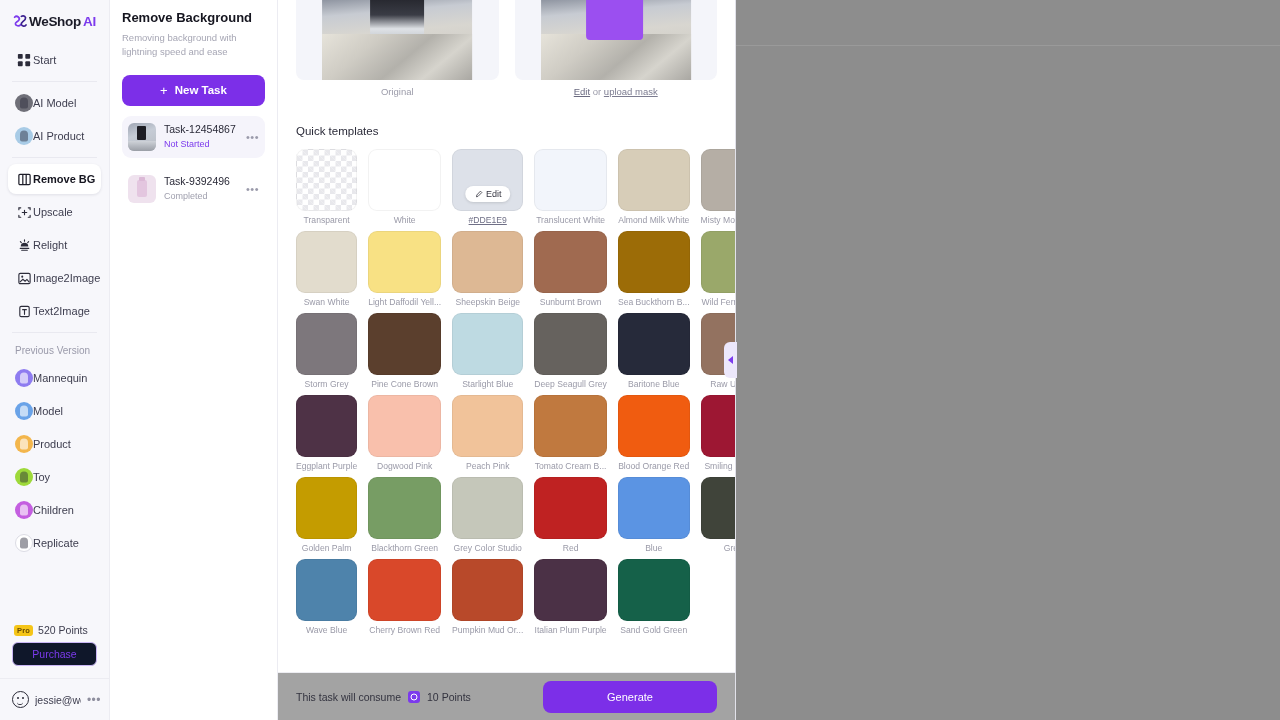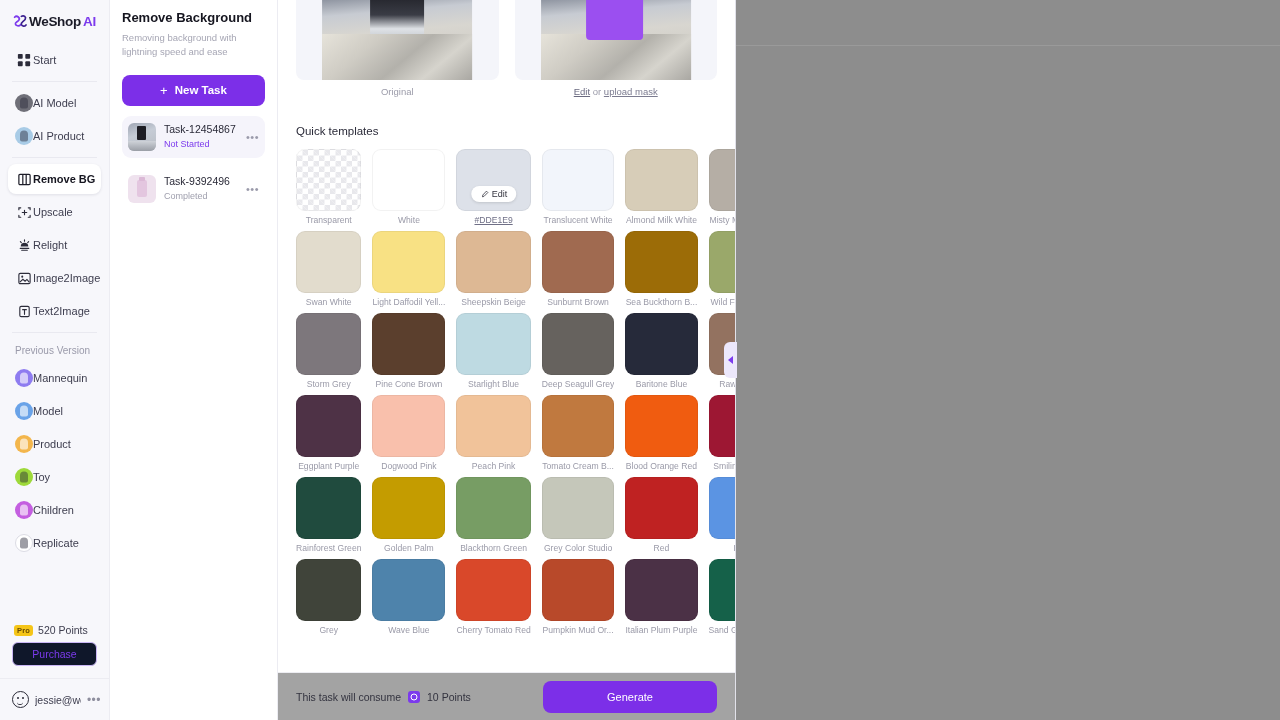--- a/index.html
+++ b/index.html
@@ -445,24 +445,20 @@
           </div>
           <div class="swatch-cell">
             <div class="swatch" style="background: rgb(240, 92, 16);"></div>
             <div class="swatch-label">Blood Orange Red</div>
           </div>
           <div class="swatch-cell">
             <div class="swatch" style="background: rgb(157, 23, 51);"></div>
             <div class="swatch-label">Smiling Scarlet</div>
           </div>
           <div class="swatch-cell">
-            <div class="swatch" style="background: rgb(32, 75, 62);"></div>
-            <div class="swatch-label">Rainforest Green</div>
-          </div>
-          <div class="swatch-cell">
             <div class="swatch" style="background: rgb(196, 156, 0);"></div>
             <div class="swatch-label">Golden Palm</div>
           </div>
           <div class="swatch-cell">
             <div class="swatch" style="background: rgb(119, 157, 100);"></div>
             <div class="swatch-label">Blackthorn Green</div>
           </div>
           <div class="swatch-cell">
             <div class="swatch" style="background: rgb(197, 199, 186);"></div>
             <div class="swatch-label">Grey Color Studio</div>
@@ -478,21 +474,21 @@
           <div class="swatch-cell">
             <div class="swatch" style="background: rgb(64, 68, 58);"></div>
             <div class="swatch-label">Grey</div>
           </div>
           <div class="swatch-cell">
             <div class="swatch" style="background: rgb(78, 131, 171);"></div>
             <div class="swatch-label">Wave Blue</div>
           </div>
           <div class="swatch-cell">
             <div class="swatch" style="background: rgb(217, 72, 42);"></div>
-            <div class="swatch-label">Cherry Tomato Red</div>
+            <div class="swatch-label">Cherry Brown Red</div>
           </div>
           <div class="swatch-cell">
             <div class="swatch" style="background: rgb(184, 73, 42);"></div>
             <div class="swatch-label">Pumpkin Mud Or...</div>
           </div>
           <div class="swatch-cell">
             <div class="swatch" style="background: rgb(75, 49, 70);"></div>
             <div class="swatch-label">Italian Plum Purple</div>
           </div>
           <div class="swatch-cell">

